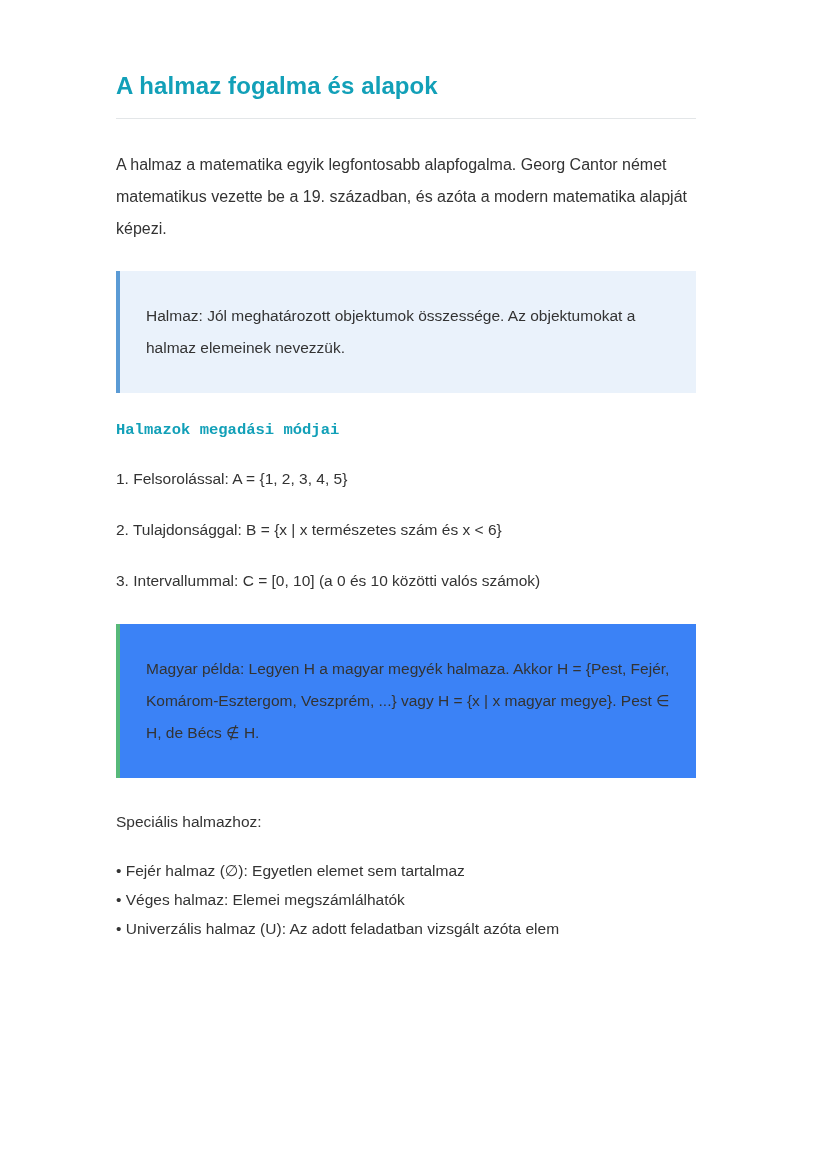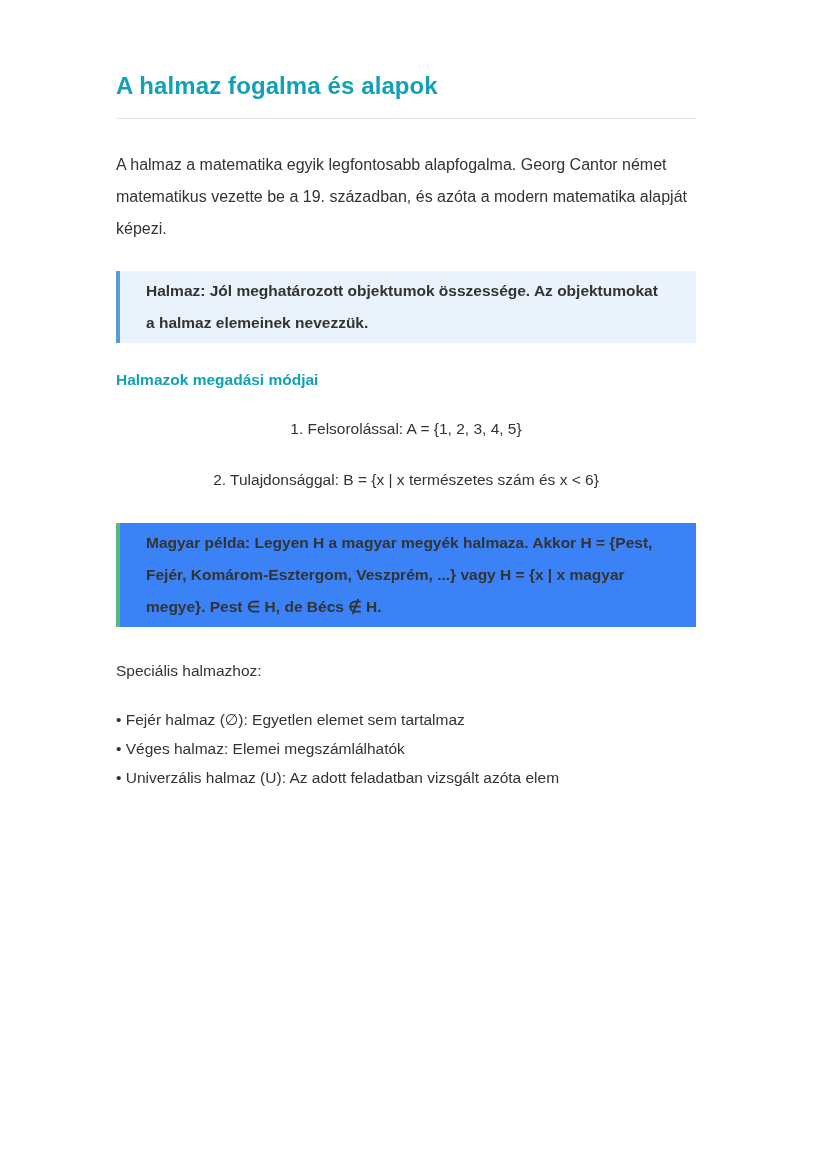--- a/index.html
+++ b/index.html
@@ -34,47 +34,46 @@
     margin: 0 0 30px 0;
   }
   p.body-text {
     font-size: 16px;
     line-height: 32px;
     margin: 0 0 26px 0;
     color: #333333;
   }
   .callout {
     box-sizing: border-box;
-    padding: 4px 26px;
+    padding: 29px 26px;
     margin: 0 0 28px 0;
     font-size: 15.5px;
     line-height: 32px;
     color: #333333;
-    font-weight: bold;
   }
   .callout-blue {
     background: #eaf2fb;
     border-left: 4px solid #5b9bd5;
   }
   .callout-green {
     background: #3b82f6;
     border-left: 4px solid #57b97a;
   }
   .section-heading {
     font-size: 15.5px;
     font-weight: bold;
     color: #12a0b8;
     margin: 0 0 24px 0;
+    font-family: Liberation Mono, monospace;
   }
   .numbered-item {
     font-size: 15.5px;
     line-height: 32px;
     margin: 0 0 19px 0;
     color: #333333;
-    text-align: center;
   }
   .lead-in {
     font-size: 15.5px;
     line-height: 32px;
     margin: 6px 0 18px 0;
     color: #333333;
   }
   .bullet-item {
     font-size: 15.5px;
     line-height: 29px;
@@ -95,20 +94,21 @@
 
   <div class="callout callout-blue">
     <span>Halmaz: Jól meghatározott objektumok összessége. Az objektumokat a halmaz elemeinek nevezzük.</span>
   </div>
 
 
   <h2 class="section-heading">Halmazok megadási módjai</h2>
 
   <p class="numbered-item">1. Felsorolással: A = {1, 2, 3, 4, 5}</p>
   <p class="numbered-item">2. Tulajdonsággal: B = {x | x természetes szám és x &lt; 6}</p>
+  <p class="numbered-item">3. Intervallummal: C = [0, 10] (a 0 és 10 közötti valós számok)</p>
 
   <div class="spacer-small"></div>
 
   <div class="callout callout-green">
     <span>Magyar példa: Legyen H a magyar megyék halmaza. Akkor H = {Pest, Fejér, Komárom-Esztergom, Veszprém, ...} vagy H = {x | x magyar megye}. Pest ∈ H, de Bécs ∉ H.</span>
   </div>
 
   <p class="lead-in">Speciális halmazhoz:</p>
 
   <p class="bullet-item">• Fejér halmaz (∅): Egyetlen elemet sem tartalmaz</p>

